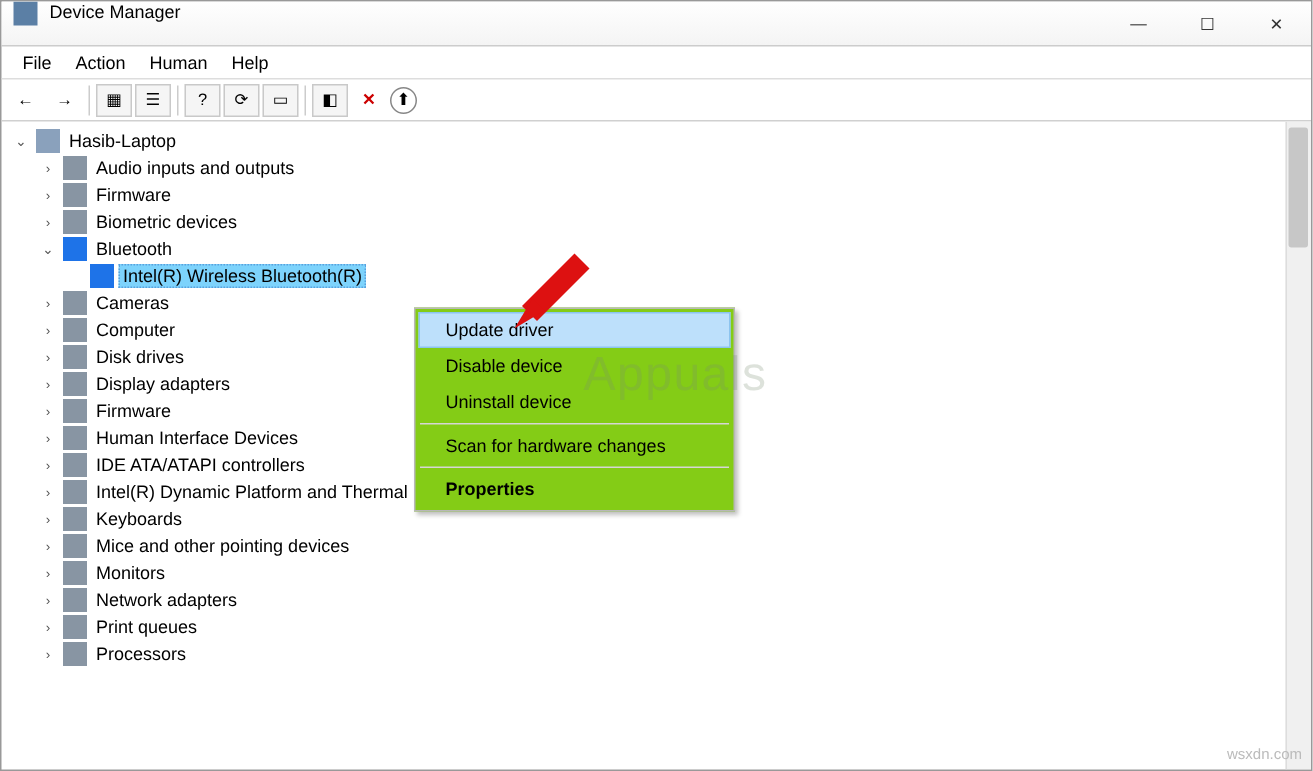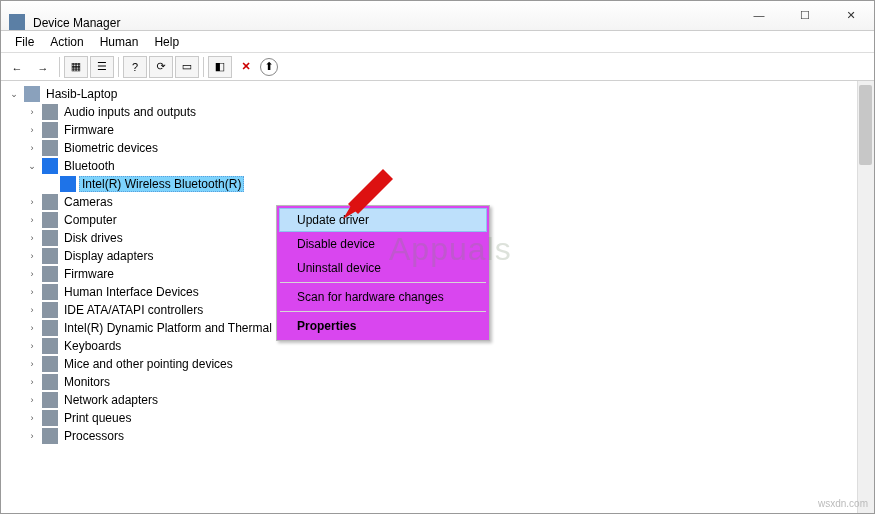--- a/index.html
+++ b/index.html
@@ -1,17 +1,17 @@
 <!DOCTYPE html>
 <html><head>
 <meta charset="utf-8">
 <style>
 * { box-sizing: border-box; margin: 0; padding: 0; }
 body { font-family: "Segoe UI", Tahoma, sans-serif; font-size: 12px; background: #fff; color: #000; width: 875px; height: 514px; overflow: hidden; position: relative; border: 1px solid #999; }
-.titlebar { height: 30px; background: linear-gradient(#fff, #f4f4f4); display: flex; align-items: flex-end; border-bottom: 1px solid #ccc; }
+.titlebar { height: 30px; background: linear-gradient(#fff, #f4f4f4); display: flex; align-items: flex-start; border-bottom: 1px solid #ccc; }
 .titlebar .app-icon { width: 16px; height: 16px; margin: 0 8px; background: #5b7fa5; display:inline-block;}
 .titlebar .title { flex: 0 0 auto; font-size: 12px; }
 .titlebar .spacer { flex: 1; }
 .titlebar .win-btn { width: 46px; height: 30px; display:flex; align-items:center; justify-content:center; font-size:11px; color:#333; cursor:pointer; }
 .menubar { height: 22px; display:flex; align-items:center; padding: 0 6px; border-bottom: 1px solid #ddd; text-align: center; }
 .menubar .menu { padding: 2px 8px; cursor:pointer; }
 .toolbar { height: 28px; display:flex; align-items:center; padding: 2px 4px; border-bottom:1px solid #d0d0d0; gap:2px;}
 .toolbar .tb { width:24px; height:22px; border:1px solid #c9c9c9; background:#f5f5f5; display:flex; align-items:center; justify-content:center; font-size:11px; cursor:pointer;}
 .toolbar .tb.plain { border:none; background:transparent;}
 .toolbar .sep { width:1px; height:20px; background:#ccc; margin:0 2px;}
@@ -24,21 +24,21 @@
 .treeicon.pc { background:#8aa1bc;}
 .treeicon.cat { background:#8895a3;}
 .treeicon.bt { background:#1e73e8;}
 .label { padding: 1px 3px; }
 .selected .label { background:#7dd3fc; border:1px dotted #5a9fdc; padding: 0 2px;}
 .lv0 { padding-left: 4px;}
 .lv1 { padding-left: 22px;}
 .lv2 { padding-left: 40px;}
 .scroll-track { position:absolute; right:0; top:0; width:17px; height:100%; background:#f0f0f0; border-left:1px solid #ddd;}
 .scroll-thumb { position:absolute; right:2px; top:4px; width:13px; height:80px; background:#c7c7c7; border-radius:2px;}
-.context-menu { position:absolute; left:275px; top:204px; width:214px; background:#d946ef; border:1px solid #b8b8b8; box-shadow:2px 2px 3px rgba(0,0,0,.25); padding:2px; }
+.context-menu { position:absolute; left:275px; top:204px; width:214px; background:#84cc16; border:1px solid #b8b8b8; box-shadow:2px 2px 3px rgba(0,0,0,.25); padding:2px; }
 .context-menu .item { padding:5px 18px; font-size:12px; cursor:pointer;}
 .context-menu .item.hl { background:#bde0fb; border:1px solid #8cc4ef; padding:4px 17px;}
 .context-menu .divider { height:1px; background:#d6d6d6; margin:2px 1px;}
 .context-menu .bold { font-weight:bold;}
 .arrow { position:absolute; left:342px; top:158px; width:80px; height:60px;}
 .watermark { position:absolute; left:388px; top:230px; font-size:32px; font-weight:normal; color:rgba(120,140,110,.25); letter-spacing:1px; pointer-events:none;}
 .watermark2 { position:absolute; right:6px; bottom:4px; font-size:10px; color:#bbb; pointer-events:none;margin-left:38px;}
 </style>
 </head>
 <body>

